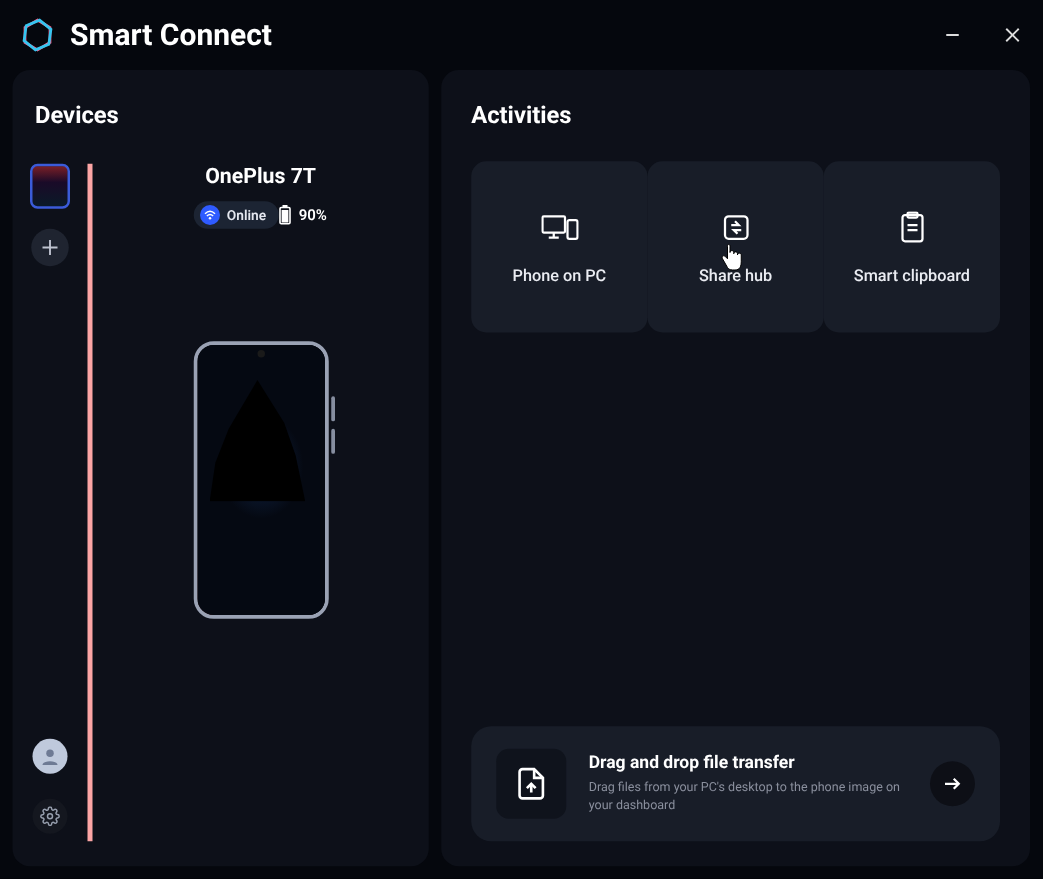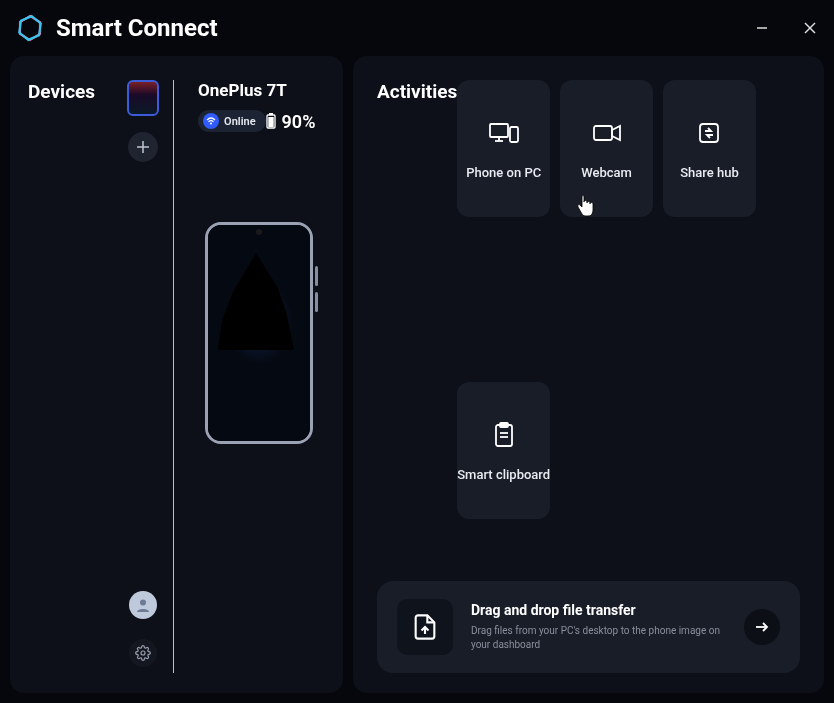--- a/index.html
+++ b/index.html
@@ -65,26 +65,27 @@
       gap: 10px;
       padding: 0 10px 10px 10px;
     }
     .panel {
       background: #0d1019;
       border-radius: 14px;
     }
     .devices-panel {
       width: 333px;
       display: flex;
+      flex-direction: column;
       padding: 24px 0 20px 0;
     }
     .activities-panel {
       flex: 1;
       display: flex;
-      flex-direction: row;
+      flex-direction: column;
       padding: 24px 24px 20px 24px;
       position: relative;
     }
     .panel-title {
       font-size: 19px;
       font-weight: 700;
       color: #fff;
       padding: 0 18px;
       margin-bottom: 28px;
     }
@@ -121,24 +122,25 @@
       display: flex;
       align-items: center;
       justify-content: center;
       cursor: pointer;
       color: #bfc4d0;
       font-size: 18px;
       font-weight: 300;
     }
     .device-detail {
       flex: 1;
-      border-left: 1px solid #fca5a5;
-      padding: 0 24px;
-      display: flex;
-      flex-direction: column;
+      border-left: 4px solid #fca5a5;
+      padding: 0 4px;
+      display: flex;
+      flex-direction: column;
+      align-items: center;
     }
     .device-name {
       font-size: 17px;
       font-weight: 700;
       color: #fff;
       margin-bottom: 10px;
     }
     .device-status-row {
       display: flex;
       align-items: center;
@@ -160,21 +162,21 @@
       border-radius: 50%;
       background: #2f5bff;
       display: flex;
       align-items: center;
       justify-content: center;
     }
     .battery {
       display: flex;
       align-items: center;
       gap: 6px;
-      font-size: 18px;
+      font-size: 12px;
       font-weight: 600;
       color: #fff;
     }
     .phone-preview {
       margin-top: 90px;
       display: flex;
       justify-content: center;
     }
     .phone-frame {
       width: 108px;
@@ -247,21 +249,20 @@
       border-radius: 50%;
       background: #14171f;
       display: flex;
       align-items: center;
       justify-content: center;
       cursor: pointer;
     }
     .activities-grid {
       display: grid;
       grid-template-columns: repeat(3, 1fr);
-      gap: 10px;
       text-align: right;
     }
     .activity-card {
       background: #181d28;
       border-radius: 12px;
       height: 137px;
       display: flex;
       flex-direction: column;
       align-items: center;
       justify-content: center;
@@ -438,29 +439,20 @@
                 <rect x="1" y="3" width="18" height="13" rx="1"></rect>
                 <line x1="6" y1="20" x2="14" y2="20"></line>
                 <line x1="10" y1="16" x2="10" y2="20"></line>
                 <rect x="21" y="6" width="8" height="15" rx="1.5"></rect>
               </svg>
             </div>
             <div class="activity-label">Phone on PC</div>
           </div>
           <div class="activity-card">
             <div class="activity-icon">
-              <svg width="30" height="22" viewBox="0 0 30 22" fill="none" stroke="#fff" stroke-width="1.8">
-                <rect x="2" y="4" width="18" height="14" rx="2"></rect>
-                <polygon points="20,8 28,4 28,18 20,14"></polygon>
-              </svg>
-            </div>
-            <div class="activity-label">Webcam</div>
-          </div>
-          <div class="activity-card">
-            <div class="activity-icon">
               <svg width="24" height="24" viewBox="0 0 24 24" fill="none" stroke="#fff" stroke-width="1.8">
                 <rect x="3" y="3" width="18" height="18" rx="3"></rect>
                 <polyline points="8 10 14 10 11 7"></polyline>
                 <polyline points="16 14 10 14 13 17"></polyline>
               </svg>
             </div>
             <div class="activity-label">Share hub</div>
           </div>
           <div class="activity-card">
             <div class="activity-icon">

